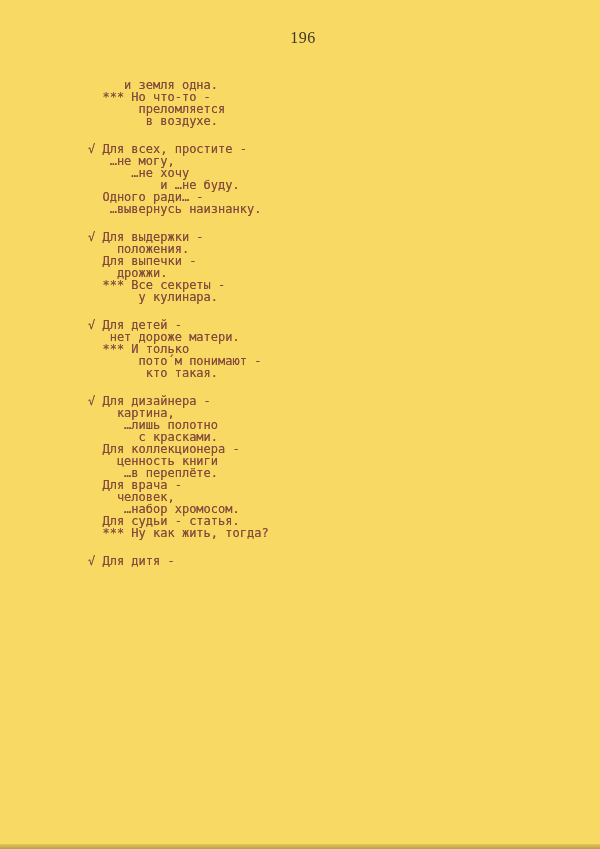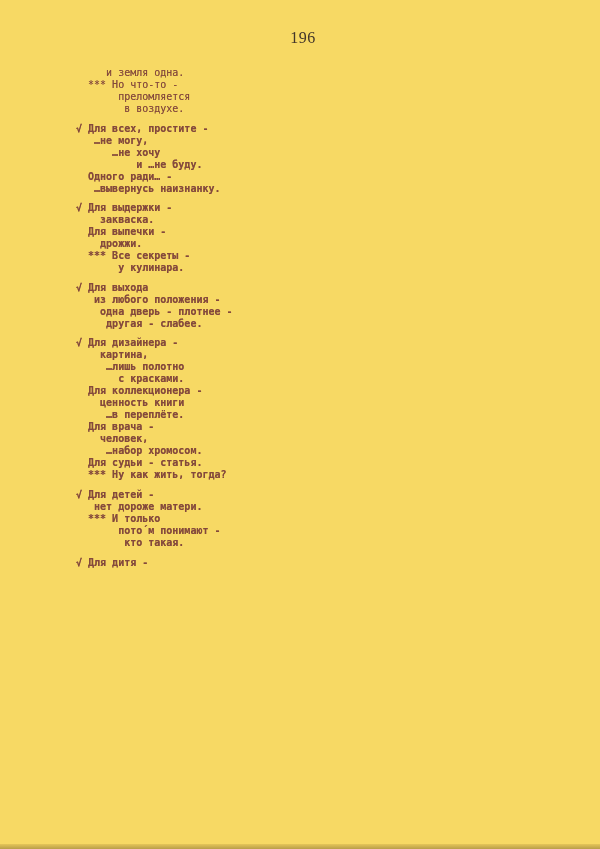--- a/index.html
+++ b/index.html
@@ -28,31 +28,30 @@
     font-size: 16px;
     color: #43362a;
     letter-spacing: 0.5px;
   }
   .poem {
     position: absolute;
     left: 72px;
     top: 63px;
   }
   .stanza {
-    margin: 4px;
+    margin: 16px;
     font-family: "DejaVu Sans Mono", monospace;
-    font-size: 10px;
+    font-size: 12px;
     line-height: 12px;
     color: #84493c;
     text-shadow: 0 0 0.6px rgba(132, 73, 60, 0.65);
     white-space: pre;
   }
   .stanza + .stanza {
     margin-top: 7.6px;
-    font-weight: bold;
   }
   .bottom-edge {
     position: absolute;
     left: 0;
     bottom: 0;
     width: 600px;
     height: 5px;
     background: linear-gradient(to bottom, #e5c658, #b99e49);
   }
 </style>
@@ -68,44 +67,40 @@
   *** Но что-то -
        преломляется
         в воздухе.</pre>
     <pre class="stanza">√ Для всех, простите -
    …не могу,
       …не хочу
           и …не буду.
   Одного ради… -
    …вывернусь наизнанку.</pre>
     <pre class="stanza">√ Для выдержки -
-    закваска.
+    положения.
   Для выпечки -
     дрожжи.
   *** Все секреты -
        у кулинара.</pre>
-    <pre class="stanza">√ Для выхода
-   из любого положения -
-    одна дверь - плотнее -
-     другая - слабее.</pre>
+    <pre class="stanza">√ Для детей -
+   нет дороже матери.
+  *** И только
+       пото´м понимают -
+        кто такая.</pre>
     <pre class="stanza">√ Для дизайнера -
     картина,
      …лишь полотно
        с красками.
   Для коллекционера -
     ценность книги
      …в переплёте.
   Для врача -
     человек,
      …набор хромосом.
   Для судьи - статья.
   *** Ну как жить, тогда?</pre>
-    <pre class="stanza">√ Для детей -
-   нет дороже матери.
-  *** И только
-       пото´м понимают -
-        кто такая.</pre>
     <pre class="stanza">√ Для дитя -</pre>
   </div>
 
   <div class="bottom-edge"></div>
 
 </div>
 
 </body></html>

